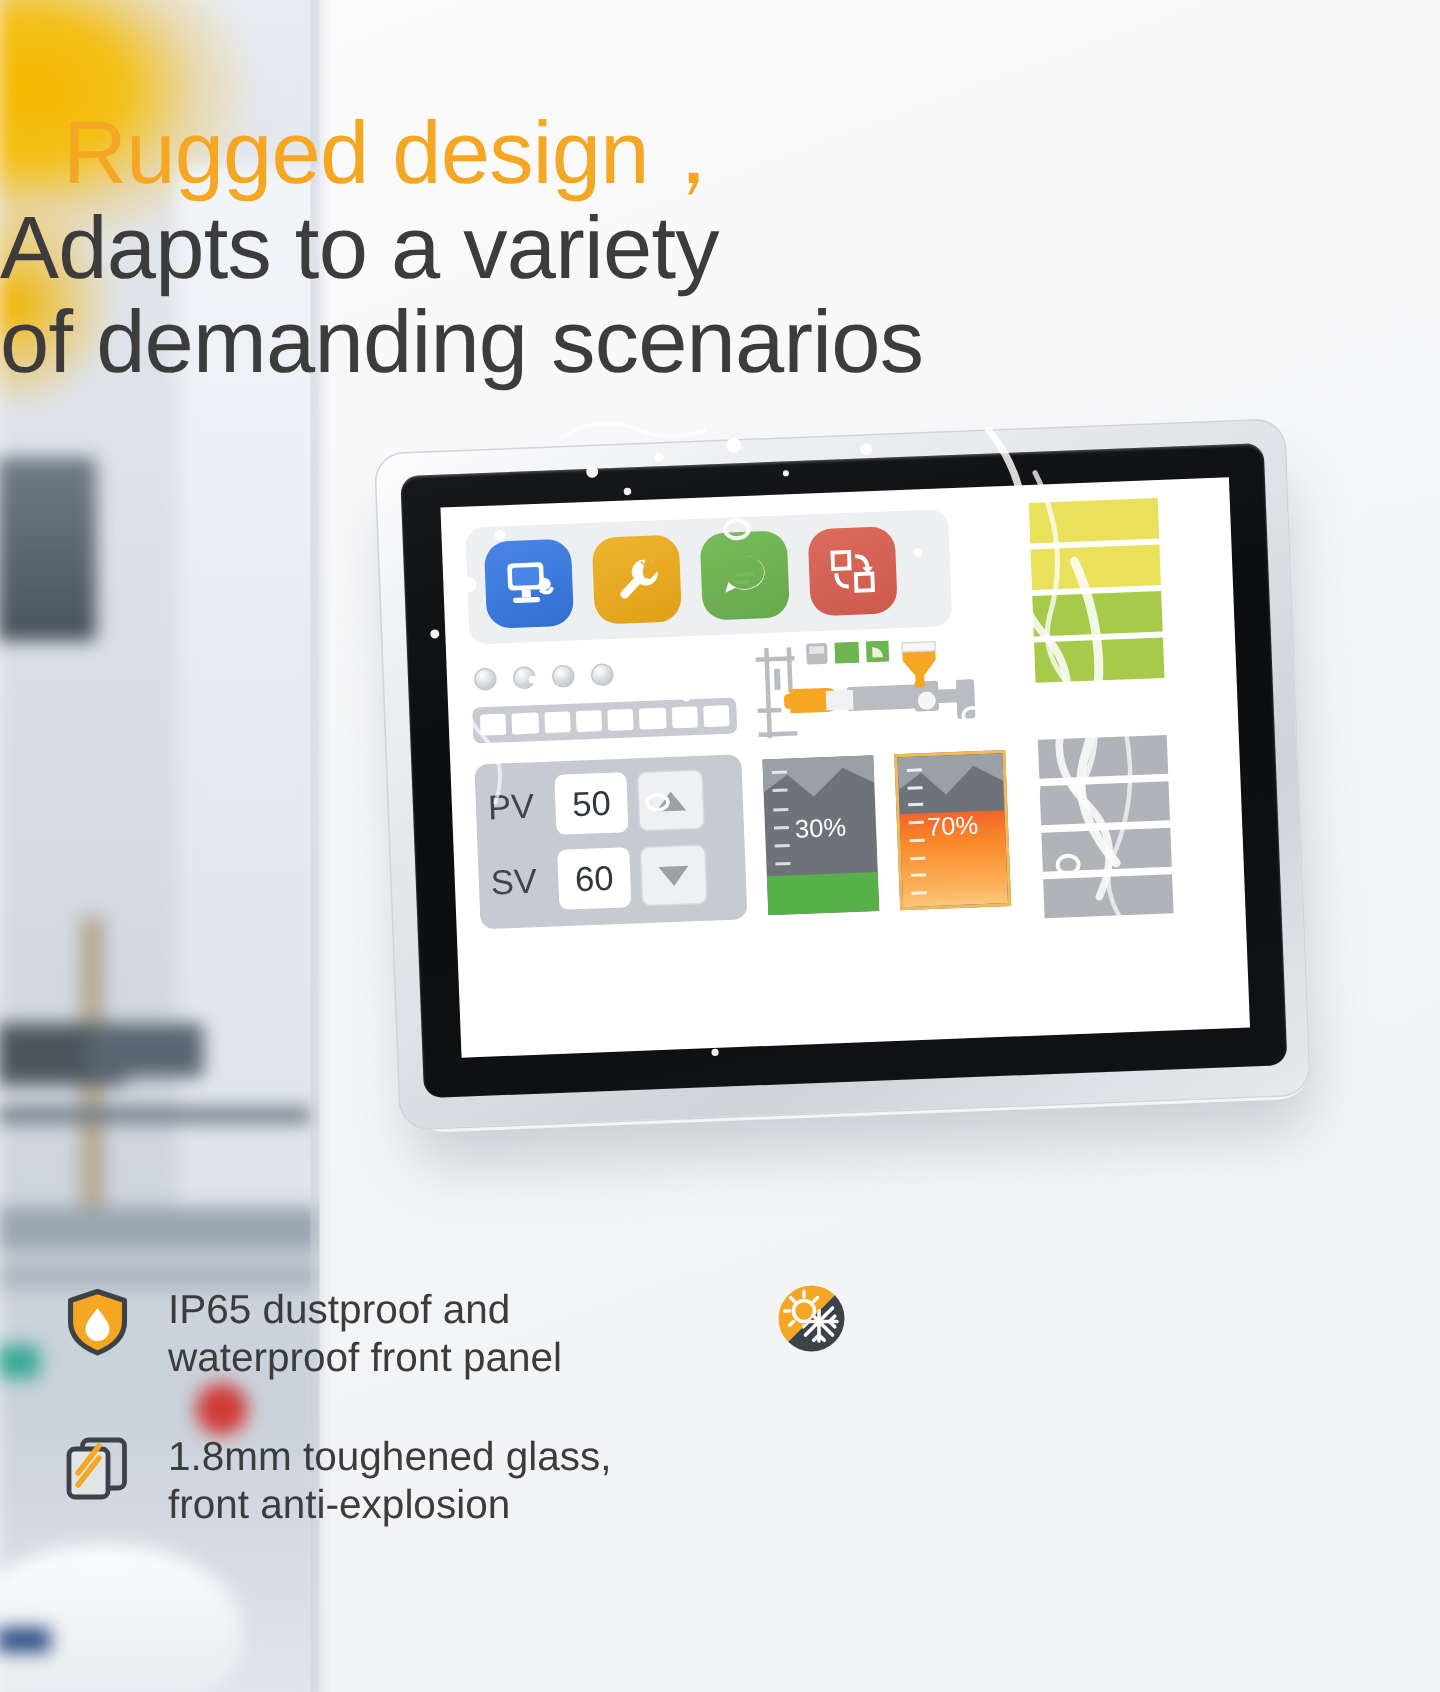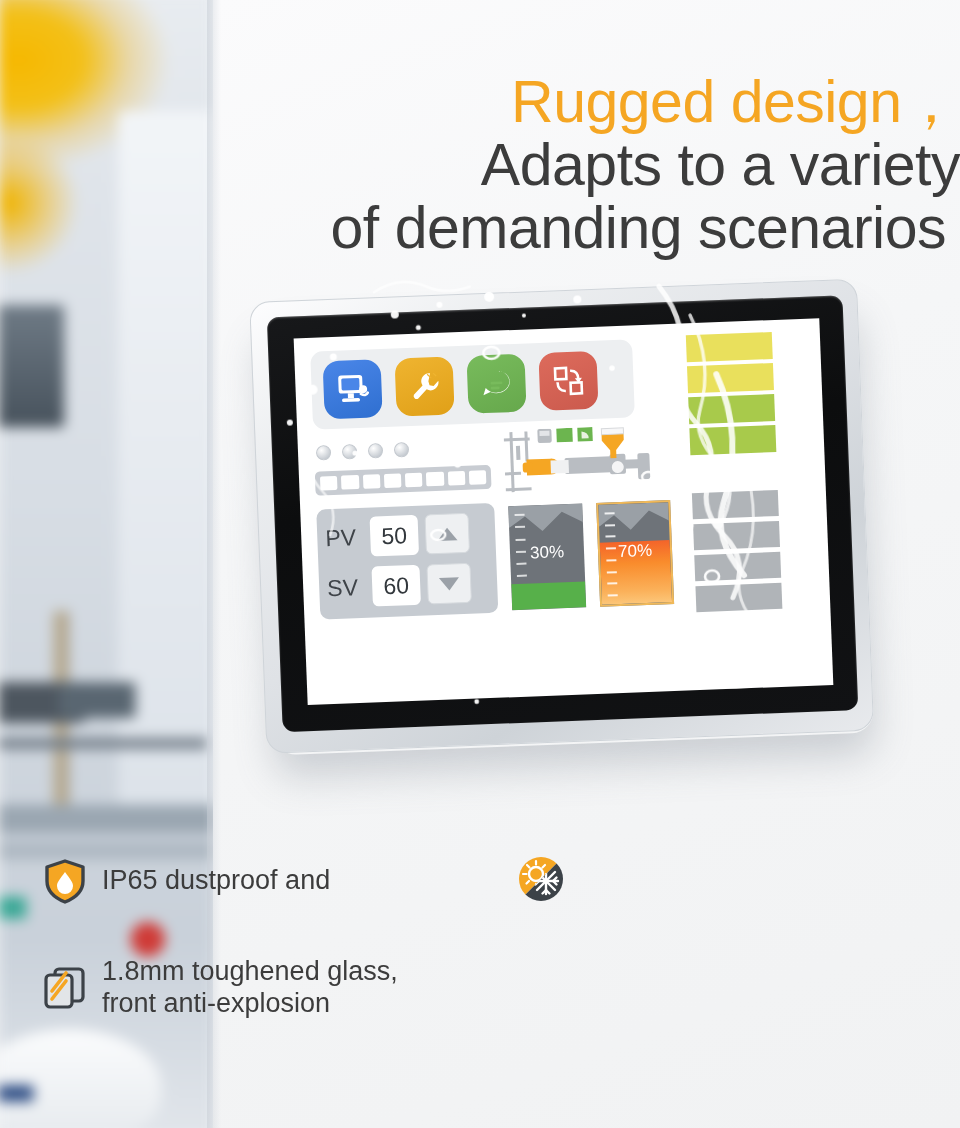--- a/index.html
+++ b/index.html
@@ -58,21 +58,21 @@
     background: linear-gradient(160deg,#fbfbfc 0%,#f5f6f7 40%,#f1f2f3 100%);
   }
   .bg-seam {
     position: absolute; left: 207px; top: 0; width: 14px; height: 1128px;
     background: linear-gradient(90deg, rgba(200,206,214,.55), rgba(250,250,251,0));
   }
 
   
   .heading {
     position: absolute; left: 0; top: 72px; width: 960px;
-    text-align: right;
+    text-align: left;
     color: #3c3c3c;
     line-height: 1.02;
   }
   .h-line { display: block; white-space: nowrap; }
   .h1 {
     font-size: 59px; font-weight: 400; color: #f5a623;
     letter-spacing: -0.5px; padding-left: 42px;
   }
   .h2 { font-size: 59px; font-weight: 400; letter-spacing: -0.5px; margin-top: 3px; }
   .h3 { font-size: 59px; font-weight: 400; letter-spacing: -0.5px; padding-right: 14px; margin-top: 3px; }
@@ -191,21 +191,21 @@
   .bar-y { background: #e9e05c; }
   .bar-g { background: #a8ca4b; }
   .bars2 { position: absolute; left: 392px; top: 170px; width: 86px; }
   .bar-gr { background: #b0b4b8; height: 26px; margin-bottom: 5px; }
 
   
   .splash { position: absolute; inset: -30px; pointer-events: none; }
 
   
   .features { position: absolute; left: 0; top: 852px; width: 960px; height: 210px; }
-  .feat { position: absolute; display: flex; gap: 14px; align-items: center; }
+  .feat { position: absolute; display: flex; gap: 24px; align-items: flex-start; }
   .f1 { left: 42px; top: 6px; width: 420px; }
   .f2 { left: 42px; top: 104px; width: 430px; }
   .f3 { left: 518px; top: 4px; width: 430px; }
   .f4 { left: 518px; top: 102px; width: 440px; }
   .f-ico { flex: 0 0 auto; width: 46px; height: 46px; position: relative; }
   .f-txt { font-size: 27px; line-height: 1.18; color: #3c3c3c; }
 </style>
 </head>
 <body>
 
@@ -437,20 +437,21 @@
 
     <div class="feat f1">
       <span class="f-ico">
         <svg width="46" height="46" viewBox="0 0 46 46">
           <path d="M23 3 L41 9 v14 c0 11 -8 17 -18 21 C13 40 5 34 5 23 V9z" fill="#f5a623" stroke="#3c4248" stroke-width="3.4" stroke-linejoin="round"></path>
           <path d="M23 14 c5 7 8 10 8 14 a8 8 0 0 1 -16 0 c0 -4 3 -7 8 -14z" fill="#ffffff"></path>
         </svg>
       </span>
       <span class="f-txt">
         <span>IP65 dustproof and</span><br>
+        <span>waterproof front panel</span>
       </span>
     </div>
 
     <div class="feat f2">
       <span class="f-ico">
         <svg width="46" height="46" viewBox="0 0 46 46">
           <rect x="13" y="4" width="28" height="32" rx="4" fill="none" stroke="#3c4248" stroke-width="3.2"></rect>
           <rect x="4" y="10" width="26" height="32" rx="4" fill="#e2e5e8" stroke="#3c4248" stroke-width="3.2"></rect>
           <path d="M10 34 L24 16" stroke="#f5a623" stroke-width="3.6" stroke-linecap="round"></path>
           <path d="M10 26 L24 8" stroke="#f5a623" stroke-width="3.6" stroke-linecap="round"></path>

